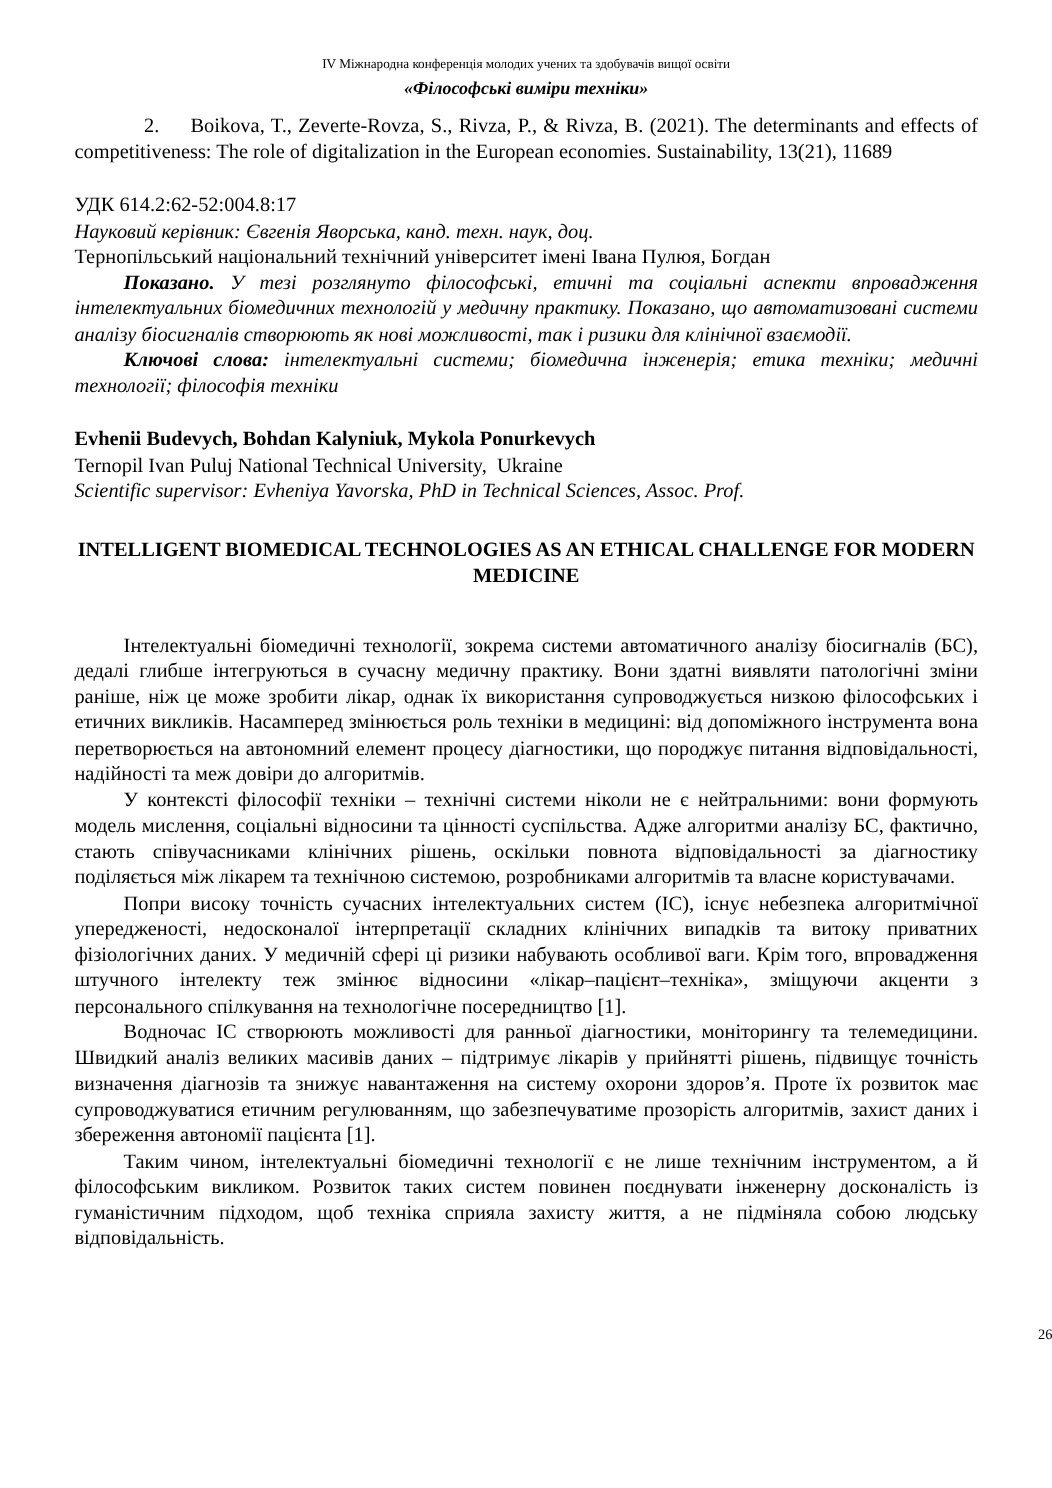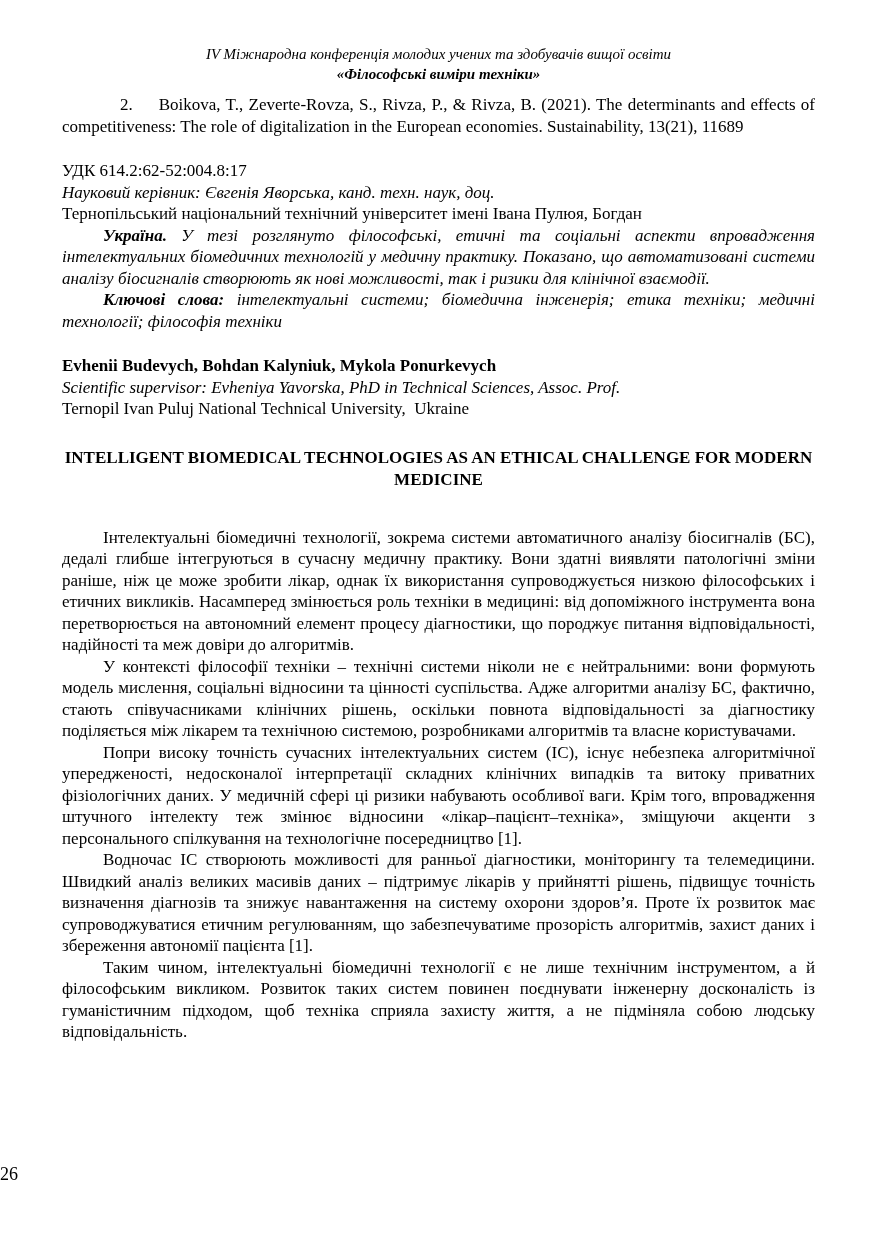--- a/index.html
+++ b/index.html
@@ -17,22 +17,21 @@
     font-family: "Liberation Serif", serif;
     font-size: 17px;
     line-height: 21.5px;
     padding: 44px 62px 0 62px;
     overflow: hidden;
   }
   .bold { font-weight: bold; }
   .italic { font-style: italic; }
   .header-line1 {
     text-align: center;
-    font-style: italic;
-    font-size: 15px;
+    font-size: 11px;
     line-height: 20px;
   }
   .header-line2 {
     text-align: center;
     font-style: italic;
     font-weight: bold;
     font-size: 15px;
     line-height: 20px;
   }
   p.ref {
@@ -56,23 +55,23 @@
     text-indent: 41px;
   }
   .abstract-block p { font-style: italic; }
   .lead-bi { font-weight: bold; font-style: italic; }
   .en-title-gap { margin-top: 27px; }
   .body-block { margin-top: 36px; }
   .page-number {
     position: absolute;
     left: 0;
     right: 0;
-    top: 1164px;
-    text-align: left;
-    font-size: 18px;
+    top: 1102px;
+    text-align: right;
+    font-size: 12px;
   }
 </style>
 </head>
 <body>
 
 <div class="page">
 
   <div>
     <div class="header-line1">IV Міжнародна конференція молодих учених та здобувачів вищої освіти</div>
     <div class="header-line2">«Філософські виміри техніки»</div>
@@ -81,28 +80,28 @@
   <p class="ref"><span class="ref-num">2.</span><span>Boikova, T., Zeverte-Rovza, S., Rivza, P., &amp; Rivza, B. (2021). The determinants and effects of competitiveness: The role of digitalization in the European economies. Sustainability, 13(21), 11689</span></p>
 
   <div class="meta-block">
     <p class="meta-line">УДК 614.2:62-52:004.8:17</p>
     <p class="meta-line italic">Науковий керівник: Євгенія Яворська, канд. техн. наук, доц.</p>
     <p class="meta-line">Тернопільський національний технічний університет імені Івана Пулюя, Богдан</p>
   </div>
 
 
   <div class="abstract-block">
-    <p class="body-par"><span class="lead-bi">Україна.</span> <span>У тезі розглянуто філософські, етичні та соціальні аспекти впровадження інтелектуальних біомедичних технологій у медичну практику. Показано, що автоматизовані системи аналізу біосигналів створюють як нові можливості, так і ризики для клінічної взаємодії.</span></p>
+    <p class="body-par"><span class="lead-bi">Показано.</span> <span>У тезі розглянуто філософські, етичні та соціальні аспекти впровадження інтелектуальних біомедичних технологій у медичну практику. Показано, що автоматизовані системи аналізу біосигналів створюють як нові можливості, так і ризики для клінічної взаємодії.</span></p>
     <p class="body-par"><span class="lead-bi">Ключові слова:</span> <span>інтелектуальні системи; біомедична інженерія; етика техніки; медичні технології; філософія техніки</span></p>
   </div>
 
   <div class="meta-block">
     <p class="meta-line bold">Evhenii Budevych, Bohdan Kalyniuk, Mykola Ponurkevych</p>
+    <p class="meta-line">Ternopil Ivan Puluj National Technical University,&nbsp; Ukraine</p>
     <p class="meta-line italic">Scientific supervisor: Evheniya Yavorska, PhD in Technical Sciences, Assoc. Prof.</p>
-    <p class="meta-line">Ternopil Ivan Puluj National Technical University,&nbsp; Ukraine</p>
   </div>
 
   <h2 class="title en-title-gap">INTELLIGENT BIOMEDICAL TECHNOLOGIES AS AN ETHICAL CHALLENGE FOR MODERN MEDICINE</h2>
 
   <div class="body-block">
     <p class="body-par">Інтелектуальні біомедичні технології, зокрема системи автоматичного аналізу біосигналів (БС), дедалі глибше інтегруються в сучасну медичну практику. Вони здатні виявляти патологічні зміни раніше, ніж це може зробити лікар, однак їх використання супроводжується низкою філософських і етичних викликів. Насамперед змінюється роль техніки в медицині: від допоміжного інструмента вона перетворюється на автономний елемент процесу діагностики, що породжує питання відповідальності, надійності та меж довіри до алгоритмів.</p>
     <p class="body-par">У контексті філософії техніки – технічні системи ніколи не є нейтральними: вони формують модель мислення, соціальні відносини та цінності суспільства. Адже алгоритми аналізу БС, фактично, стають співучасниками клінічних рішень, оскільки повнота відповідальності за діагностику поділяється між лікарем та технічною системою, розробниками алгоритмів та власне користувачами.</p>
     <p class="body-par">Попри високу точність сучасних інтелектуальних систем (ІС), існує небезпека алгоритмічної упередженості, недосконалої інтерпретації складних клінічних випадків та витоку приватних фізіологічних даних. У медичній сфері ці ризики набувають особливої ваги. Крім того, впровадження штучного інтелекту теж змінює відносини «лікар–пацієнт–техніка», зміщуючи акценти з персонального спілкування на технологічне посередництво [1].</p>
     <p class="body-par">Водночас ІС створюють можливості для ранньої діагностики, моніторингу та телемедицини. Швидкий аналіз великих масивів даних – підтримує лікарів у прийнятті рішень, підвищує точність визначення діагнозів та знижує навантаження на систему охорони здоров’я. Проте їх розвиток має супроводжуватися етичним регулюванням, що забезпечуватиме прозорість алгоритмів, захист даних і збереження автономії пацієнта [1].</p>
     <p class="body-par">Таким чином, інтелектуальні біомедичні технології є не лише технічним інструментом, а й філософським викликом. Розвиток таких систем повинен поєднувати інженерну досконалість із гуманістичним підходом, щоб техніка сприяла захисту життя, а не підміняла собою людську відповідальність.</p>

